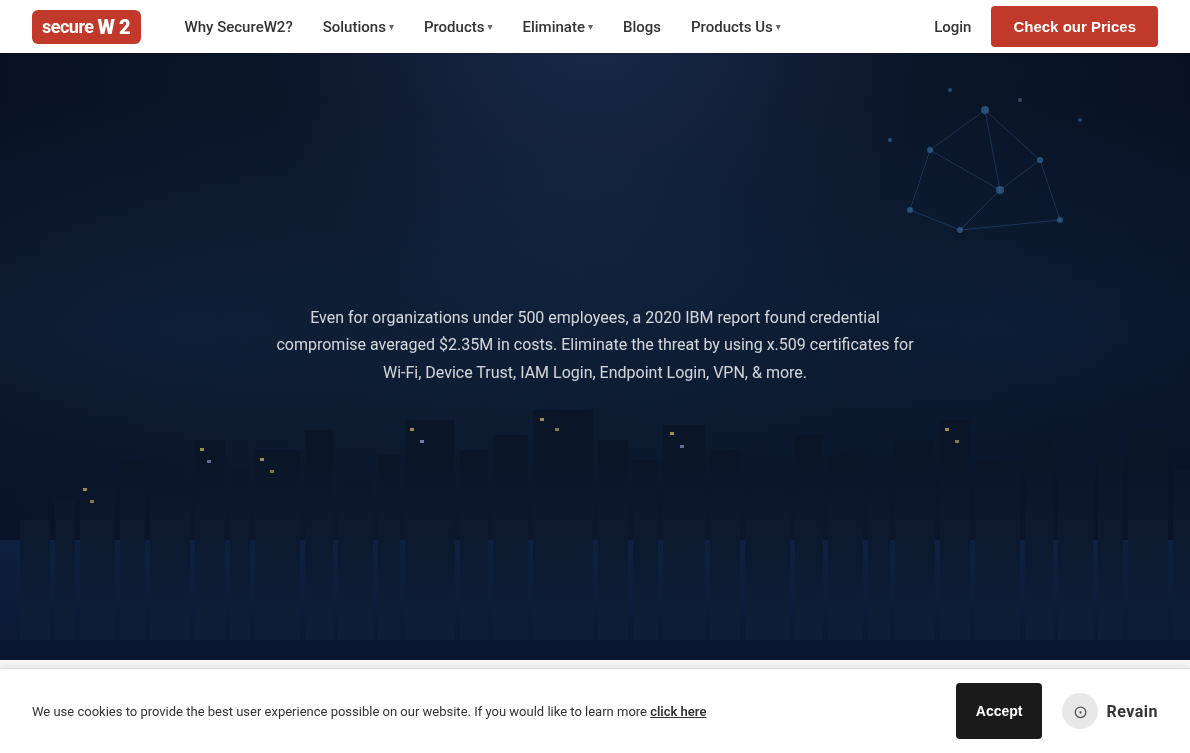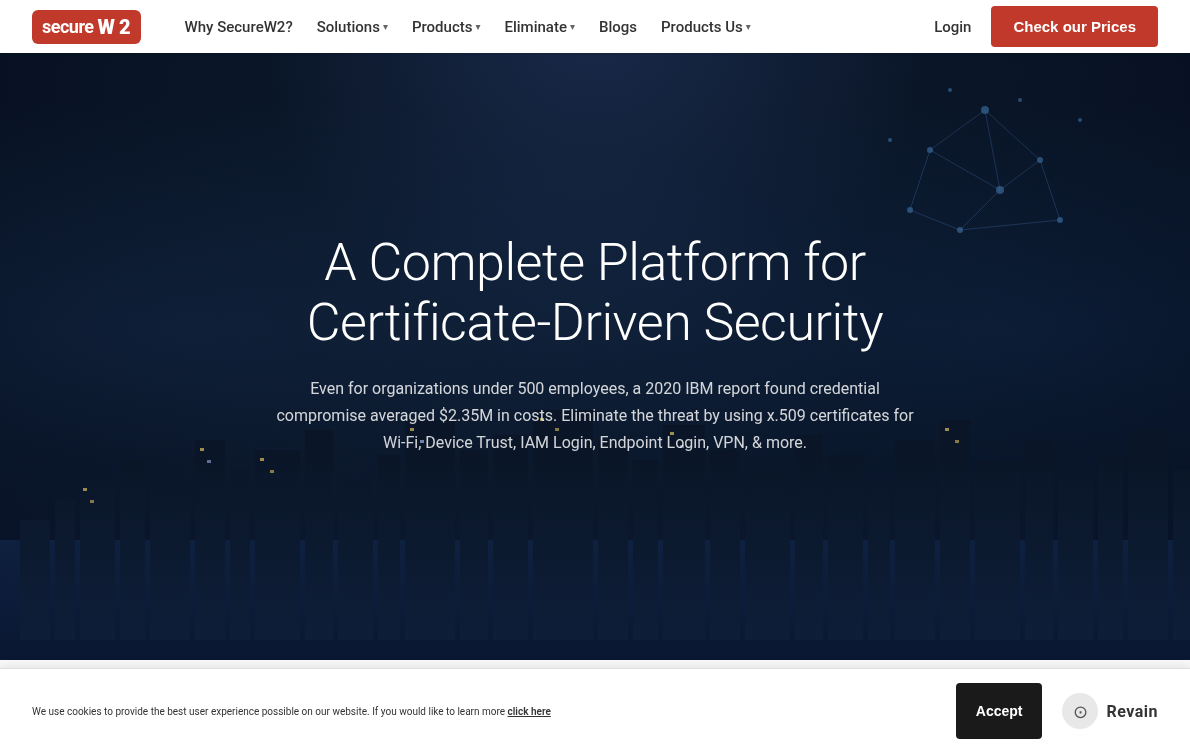--- a/index.html
+++ b/index.html
@@ -44,20 +44,21 @@
     }
     .logo-2 {
       color: #fff;
       font-size: 20px;
       font-weight: 900;
     }
 
     .nav-links {
       display: flex;
       align-items: flex-start;
+      gap: 6px;
       flex: 1;
     }
     .nav-item {
       display: flex;
       align-items: center;
       gap: 3px;
       padding: 8px 12px;
       color: #333;
       font-size: 15px;
       font-weight: 500;
@@ -197,21 +198,21 @@
       background: rgba(255,255,255,0.97);
       border-top: 1px solid #e0e0e0;
       padding: 14px 32px;
       display: flex;
       align-items: center;
       justify-content: space-between;
       z-index: 1000;
       box-shadow: 0 -2px 8px rgba(0,0,0,0.08);
     }
     .cookie-text {
-      font-size: 10px;
+      font-size: 13px;
       color: #333;
       flex: 1;
     }
     .cookie-link {
       color: #333;
       font-weight: 600;
       text-decoration: underline;
       cursor: pointer;
     }
     .cookie-accept {
@@ -390,24 +391,20 @@
       <rect x="670" y="92" width="4" height="3" fill="rgba(255,220,100,0.6)"></rect>
       <rect x="680" y="105" width="4" height="3" fill="rgba(180,200,255,0.5)"></rect>
       <rect x="945" y="88" width="4" height="3" fill="rgba(255,220,100,0.6)"></rect>
       <rect x="955" y="100" width="4" height="3" fill="rgba(255,220,100,0.5)"></rect>
     </svg>
   </div>
 
   <div class="city-glow"></div>
 
   <div class="hero-content">
-    <h1 class="hero-title">
-      <span>A Complete Platform for</span><br>
-      <span>Certificate-Driven Security</span>
-    </h1>
     <p class="hero-subtitle">Even for organizations under 500 employees, a 2020 IBM report found credential compromise averaged $2.35M in costs. Eliminate the threat by using x.509 certificates for Wi-Fi, Device Trust, IAM Login, Endpoint Login, VPN, &amp; more.</p>
   </div>
 </section>
 
 <div class="below-hero"></div>
 
 <div class="cookie-bar">
   <span class="cookie-text">
     <span>We use cookies to provide the best user experience possible on our website. If you would like to learn more </span><a class="cookie-link" href="#">click here</a>
   </span>

